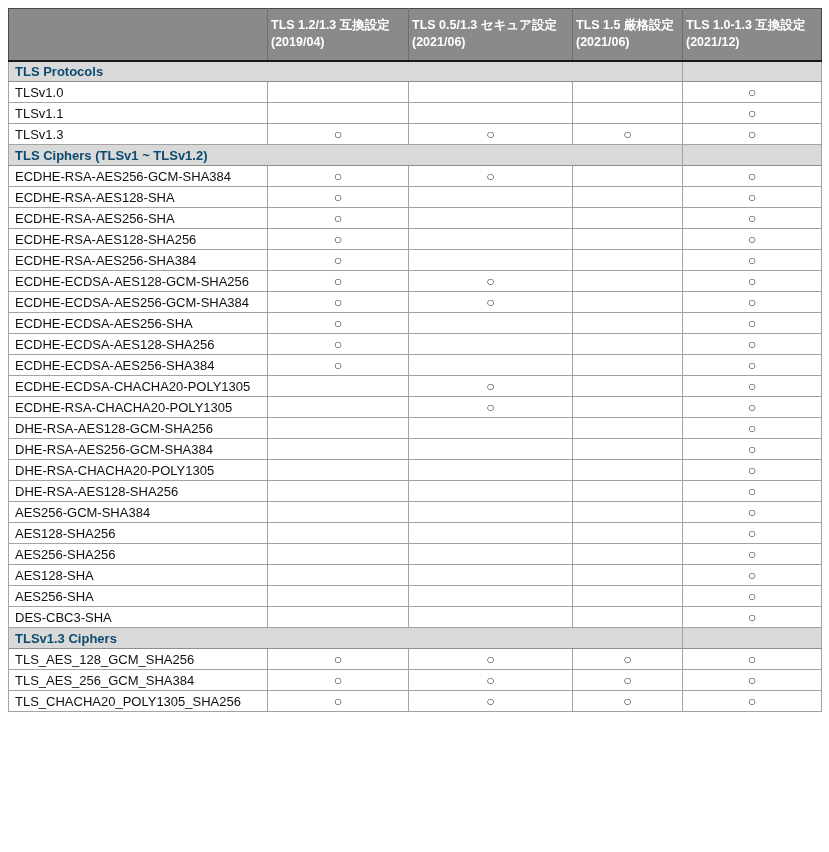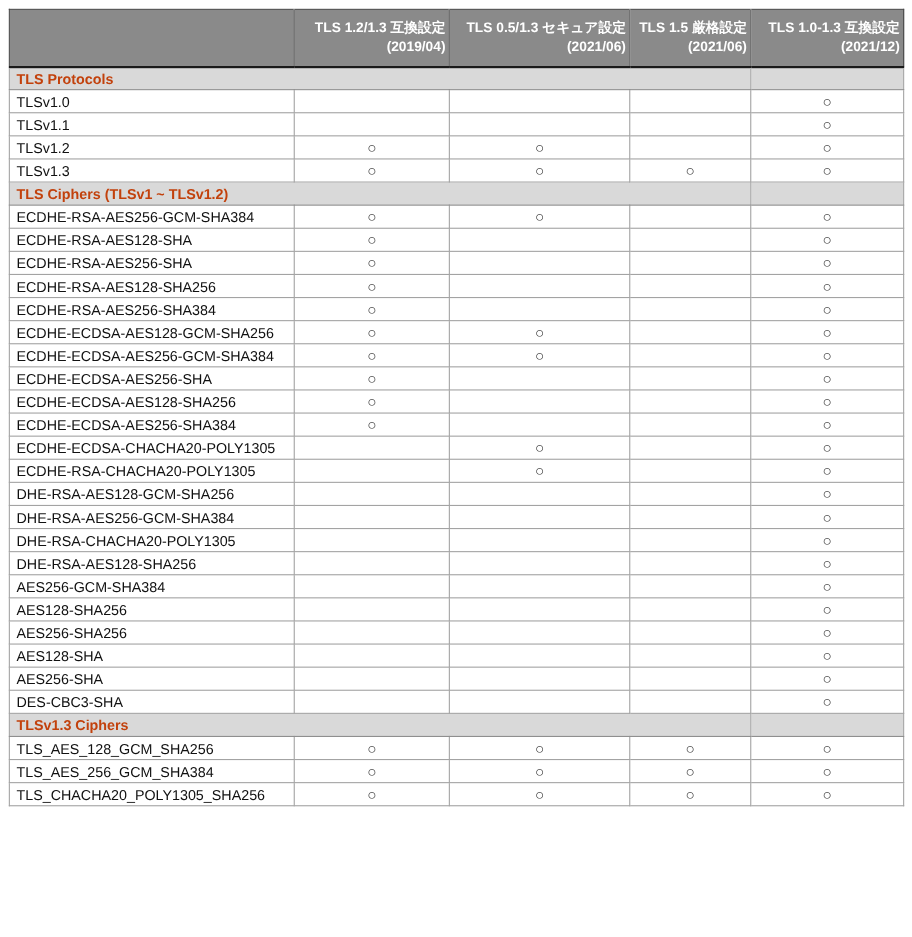--- a/index.html
+++ b/index.html
@@ -20,21 +20,21 @@
     table-layout: fixed;
     width: 813px;
     border: 1px solid #4a4a4a;
   }
   
   table.tls-table thead th {
     background: #8a8a8a;
     color: #ffffff;
     font-size: 12.5px;
     font-weight: bold;
-    text-align: right;
+    text-align: left;
     vertical-align: middle;
     height: 52px;
     padding: 2px 3px;
     border-left: 1px solid #6e6e6e;
     border-bottom: 2px solid #1a1a1a;
     box-sizing: border-box;
     line-height: 1.35;
   }
   table.tls-table thead th.corner {
     border-left: none;
@@ -59,21 +59,21 @@
     font-size: 14px;
     color: #3d3d3d;
     line-height: 1;
     display: inline-block;
   }
   
   table.tls-table tr.section-row td {
     background: #d9d9d9;
     font-weight: bold;
     font-size: 13px;
-    color: #c2410c;
+    color: #0c4a6e;
     border-top: 1px solid #8f8f8f;
     border-bottom: 1px solid #8f8f8f;
     border-left: 1px solid #a3a3a3;
     border-right: 1px solid #a3a3a3;
   }
 </style>
 </head>
 <body>
 
 <div class="page">
@@ -119,27 +119,20 @@
           <td class="mark-cell"><span class="circle">○</span></td>
         </tr>
         <tr>
           <td>TLSv1.1</td>
           <td class="mark-cell"></td>
           <td class="mark-cell"></td>
           <td class="mark-cell"></td>
           <td class="mark-cell"><span class="circle">○</span></td>
         </tr>
         <tr>
-          <td>TLSv1.2</td>
-          <td class="mark-cell"><span class="circle">○</span></td>
-          <td class="mark-cell"><span class="circle">○</span></td>
-          <td class="mark-cell"></td>
-          <td class="mark-cell"><span class="circle">○</span></td>
-        </tr>
-        <tr>
           <td>TLSv1.3</td>
           <td class="mark-cell"><span class="circle">○</span></td>
           <td class="mark-cell"><span class="circle">○</span></td>
           <td class="mark-cell"><span class="circle">○</span></td>
           <td class="mark-cell"><span class="circle">○</span></td>
         </tr>
         <tr class="section-row">
           <td colspan="4">TLS Ciphers (TLSv1 ~ TLSv1.2)</td>
           <td></td>
         </tr>

